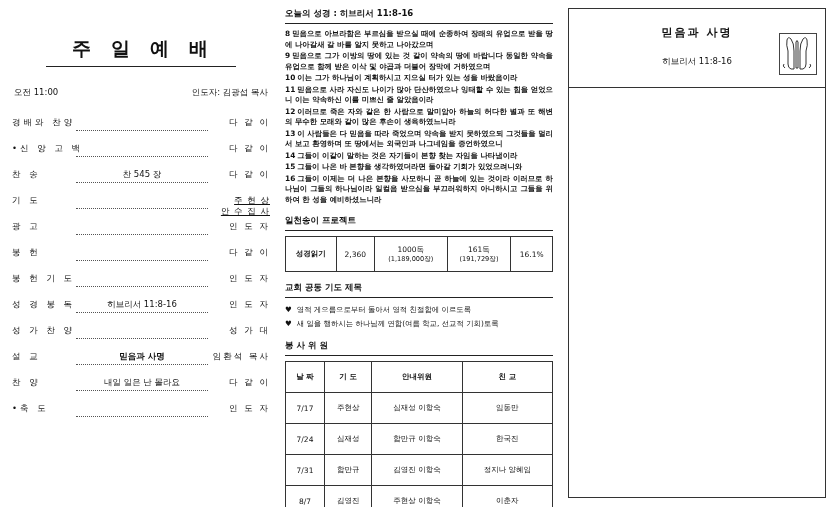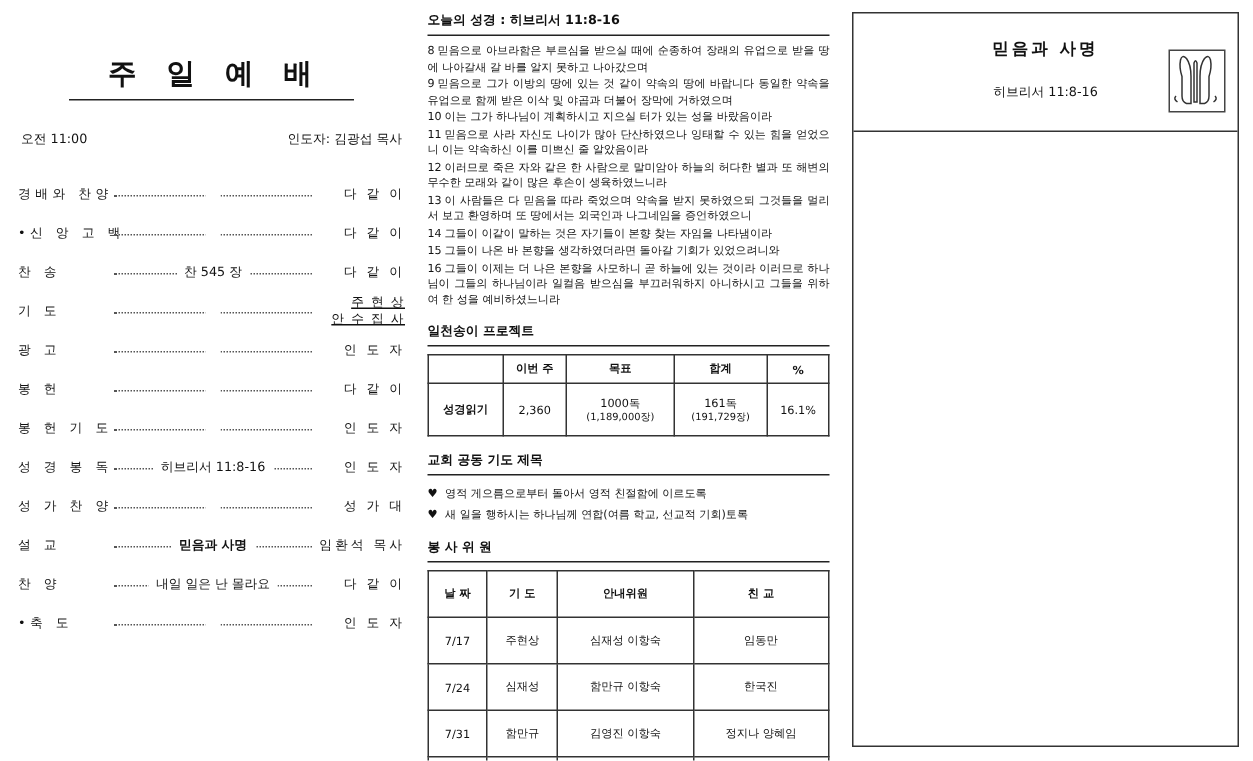--- a/index.html
+++ b/index.html
@@ -55,21 +55,20 @@
     font-size: 8.5px;
     margin-top: 20px;
     padding: 0 4px;
   }
   .order-list {
     margin-top: 18px;
     padding: 0 2px;
   }
   .order-row {
     display: flex;
-    align-items: center;
     height: 26px;
     font-size: 8.5px;
   }
   .o-left {
     width: 64px;
     flex: 0 0 64px;
     letter-spacing: 3px;
     white-space: nowrap;
   }
   .o-mid {
@@ -128,20 +127,21 @@
     margin-bottom: 5px;
   }
   .scripture {
     font-size: 7.4px;
     line-height: 1.42;
     text-align: justify;
     margin-bottom: 10px;
   }
   .scripture p {
     margin: 0 0 1px 0;
+    font-weight: bold;
   }
   .v-num { margin-right: 2px; }
 
   table.tbl {
     width: 100%;
     border-collapse: collapse;
     font-size: 7.5px;
     margin-bottom: 10px;
   }
   table.tbl th, table.tbl td {
@@ -319,27 +319,20 @@
       <p><span class="v-num">13</span><span>이 사람들은 다 믿음을 따라 죽었으며 약속을 받지 못하였으되 그것들을 멀리서 보고 환영하며 또 땅에서는 외국인과 나그네임을 증언하였으니</span></p>
       <p><span class="v-num">14</span><span>그들이 이같이 말하는 것은 자기들이 본향 찾는 자임을 나타냄이라</span></p>
       <p><span class="v-num">15</span><span>그들이 나온 바 본향을 생각하였더라면 돌아갈 기회가 있었으려니와</span></p>
       <p><span class="v-num">16</span><span>그들이 이제는 더 나은 본향을 사모하니 곧 하늘에 있는 것이라 이러므로 하나님이 그들의 하나님이라 일컬음 받으심을 부끄러워하지 아니하시고 그들을 위하여 한 성을 예비하셨느니라</span></p>
     </div>
 
     <div class="sec-head">일천송이 프로젝트</div>
 
     <table class="tbl read-tbl">
       <tbody>
-          <tr>
-        <th></th>
-        <th>이번 주</th>
-        <th>목표</th>
-        <th>합계</th>
-        <th>%</th>
-      </tr>
       <tr>
         <td class="lbl">성경읽기</td>
         <td>2,360</td>
         <td>
           <span>1000독</span>
           <span class="sub">(1,189,000장)</span>
         </td>
         <td>
           <span>161독</span>
           <span class="sub">(191,729장)</span>

